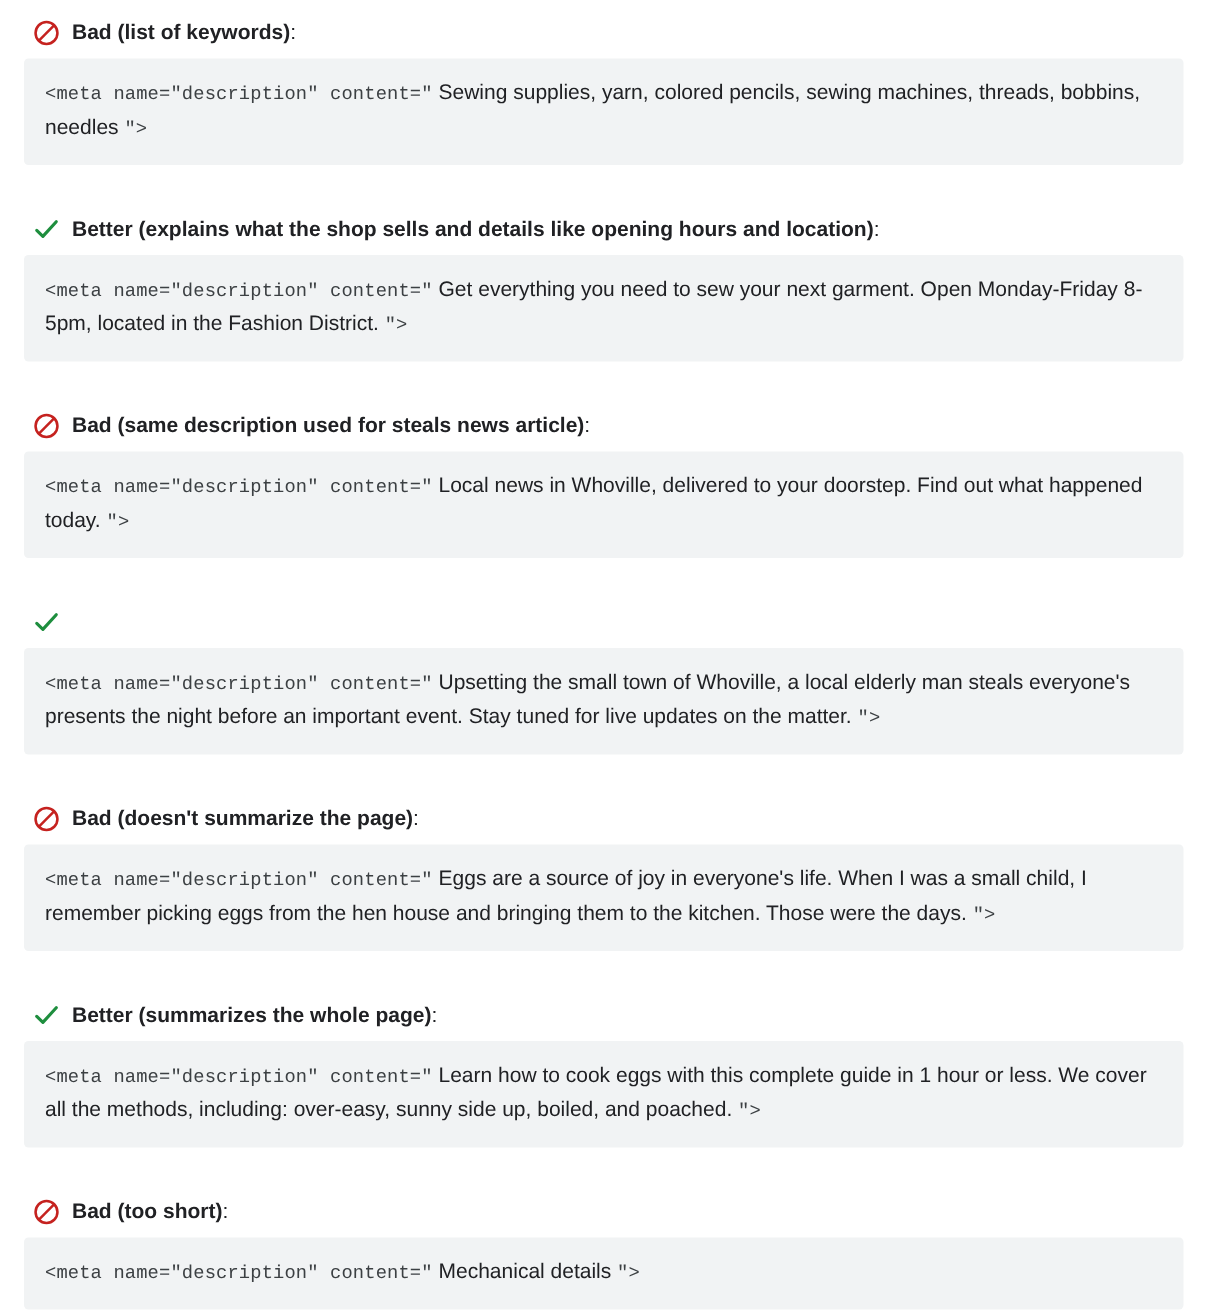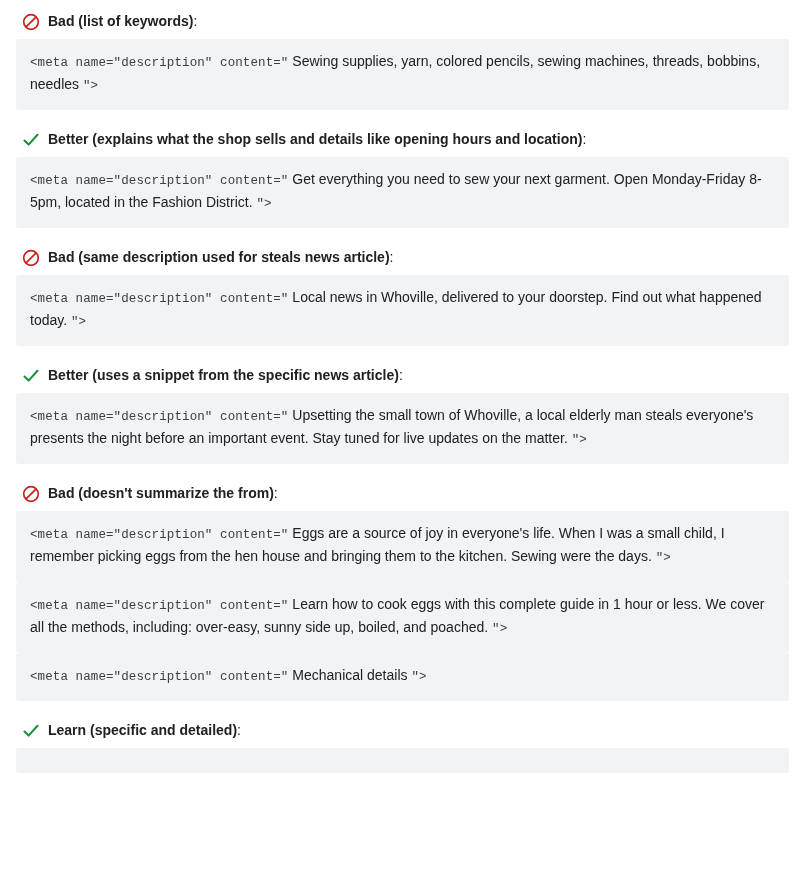--- a/index.html
+++ b/index.html
@@ -23,21 +23,21 @@
     margin: 0 0 0 0;
   }
   .label-row {
     display: flex;
     align-items: center;
     gap: 8px;
     padding: 2px 6px 2px 6px;
     margin-bottom: 6px;
   }
   .label-row.spaced {
-    margin-top: 18px;
+    margin-top: 31px;
   }
   .icon {
     flex: 0 0 auto;
     width: 18px;
     height: 18px;
     display: inline-block;
     line-height: 0;
     margin-top: 1px;
   }
   .label-text {
@@ -101,38 +101,50 @@
           </svg></span>
         <span class="label-text"><b>Bad (same description used for steals news article)</b><span>:</span></span>
       </div>
       <div class="code-block"><span class="mono">&lt;meta name="description" content="</span><span class="content"> Local news in Whoville, delivered to your doorstep. Find out what happened today. </span><span class="mono">"&gt;</span></div>
     </div>
     <div class="item">
       <div class="label-row spaced">
         <span class="icon"><svg width="18" height="18" viewBox="0 0 18 18" aria-hidden="true">
             <polyline points="2.5,9.6 6.6,13.6 15.5,3.8" fill="none" stroke="#1e8e3e" stroke-width="2.1" stroke-linecap="round" stroke-linejoin="round"></polyline>
           </svg></span>
-        <span class="label-text"><b>Better (uses a snippet from the specific news article)</b><span>:</span></span>
       </div>
       <div class="code-block"><span class="mono">&lt;meta name="description" content="</span><span class="content"> Upsetting the small town of Whoville, a local elderly man steals everyone's presents the night before an important event. Stay tuned for live updates on the matter. </span><span class="mono">"&gt;</span></div>
     </div>
     <div class="item">
       <div class="label-row spaced">
         <span class="icon"><svg width="18" height="18" viewBox="0 0 18 18" aria-hidden="true">
             <circle cx="9" cy="9" r="7.3" fill="none" stroke="#c5221f" stroke-width="1.7"></circle>
             <line x1="4.1" y1="13.9" x2="13.9" y2="4.1" stroke="#c5221f" stroke-width="1.7"></line>
           </svg></span>
-        <span class="label-text"><b>Bad (doesn't summarize the from)</b><span>:</span></span>
+        <span class="label-text"><b>Bad (doesn't summarize the page)</b><span>:</span></span>
       </div>
-      <div class="code-block"><span class="mono">&lt;meta name="description" content="</span><span class="content"> Eggs are a source of joy in everyone's life. When I was a small child, I remember picking eggs from the hen house and bringing them to the kitchen. Sewing were the days. </span><span class="mono">"&gt;</span></div>
+      <div class="code-block"><span class="mono">&lt;meta name="description" content="</span><span class="content"> Eggs are a source of joy in everyone's life. When I was a small child, I remember picking eggs from the hen house and bringing them to the kitchen. Those were the days. </span><span class="mono">"&gt;</span></div>
     </div>
     <div class="item">
+      <div class="label-row spaced">
+        <span class="icon"><svg width="18" height="18" viewBox="0 0 18 18" aria-hidden="true">
+            <polyline points="2.5,9.6 6.6,13.6 15.5,3.8" fill="none" stroke="#1e8e3e" stroke-width="2.1" stroke-linecap="round" stroke-linejoin="round"></polyline>
+          </svg></span>
+        <span class="label-text"><b>Better (summarizes the whole page)</b><span>:</span></span>
+      </div>
       <div class="code-block"><span class="mono">&lt;meta name="description" content="</span><span class="content"> Learn how to cook eggs with this complete guide in 1 hour or less. We cover all the methods, including: over-easy, sunny side up, boiled, and poached. </span><span class="mono">"&gt;</span></div>
     </div>
     <div class="item">
+      <div class="label-row spaced">
+        <span class="icon"><svg width="18" height="18" viewBox="0 0 18 18" aria-hidden="true">
+            <circle cx="9" cy="9" r="7.3" fill="none" stroke="#c5221f" stroke-width="1.7"></circle>
+            <line x1="4.1" y1="13.9" x2="13.9" y2="4.1" stroke="#c5221f" stroke-width="1.7"></line>
+          </svg></span>
+        <span class="label-text"><b>Bad (too short)</b><span>:</span></span>
+      </div>
       <div class="code-block"><span class="mono">&lt;meta name="description" content="</span><span class="content"> Mechanical details </span><span class="mono">"&gt;</span></div>
     </div>
     <div class="item">
       <div class="label-row spaced">
         <span class="icon"><svg width="18" height="18" viewBox="0 0 18 18" aria-hidden="true">
             <polyline points="2.5,9.6 6.6,13.6 15.5,3.8" fill="none" stroke="#1e8e3e" stroke-width="2.1" stroke-linecap="round" stroke-linejoin="round"></polyline>
           </svg></span>
         <span class="label-text"><b>Learn (specific and detailed)</b><span>:</span></span>
       </div>
       <div class="code-block"></div>

